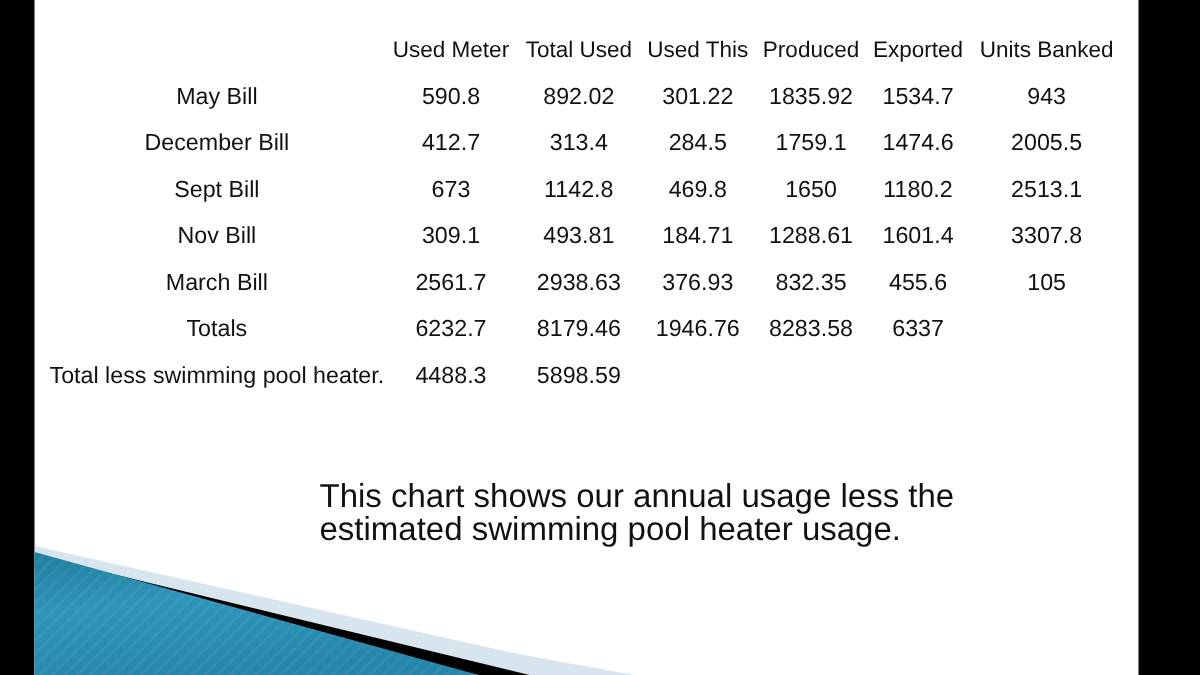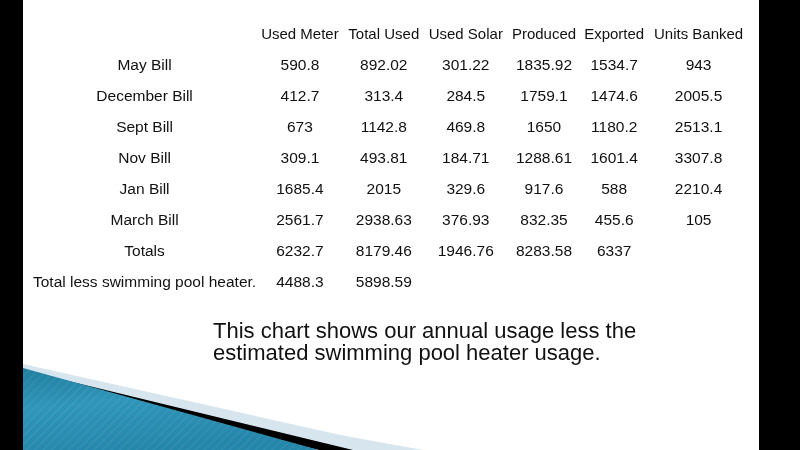--- a/index.html
+++ b/index.html
@@ -99,21 +99,21 @@
   <div id="letterbox-right" class="letterbox"></div>
 
   <div id="slide-canvas">
 
     <table id="usage-table">
       <thead>
         <tr>
           <th class="row-head-col"></th>
           <th>Used Meter</th>
           <th>Total Used</th>
-          <th>Used Solar</th>
+          <th>Used This</th>
           <th>Produced</th>
           <th>Exported</th>
           <th>Units Banked</th>
         </tr>
       </thead>
       <tbody>
 
         <tr>
           <td class="row-head">May Bill</td>
           <td>590.8</td>
@@ -147,29 +147,20 @@
         <tr>
           <td class="row-head">Nov Bill</td>
           <td>309.1</td>
           <td>493.81</td>
           <td>184.71</td>
           <td>1288.61</td>
           <td>1601.4</td>
           <td>3307.8</td>
         </tr>
 
-        <tr>
-          <td class="row-head">Jan Bill</td>
-          <td>1685.4</td>
-          <td>2015</td>
-          <td>329.6</td>
-          <td>917.6</td>
-          <td>588</td>
-          <td>2210.4</td>
-        </tr>
 
         <tr>
           <td class="row-head">March Bill</td>
           <td>2561.7</td>
           <td>2938.63</td>
           <td>376.93</td>
           <td>832.35</td>
           <td>455.6</td>
           <td>105</td>
         </tr>

